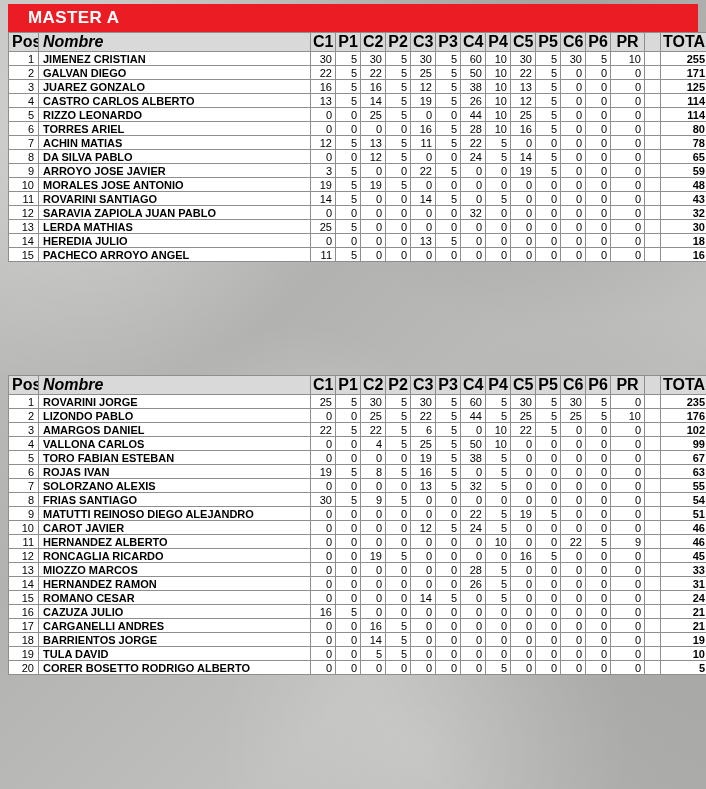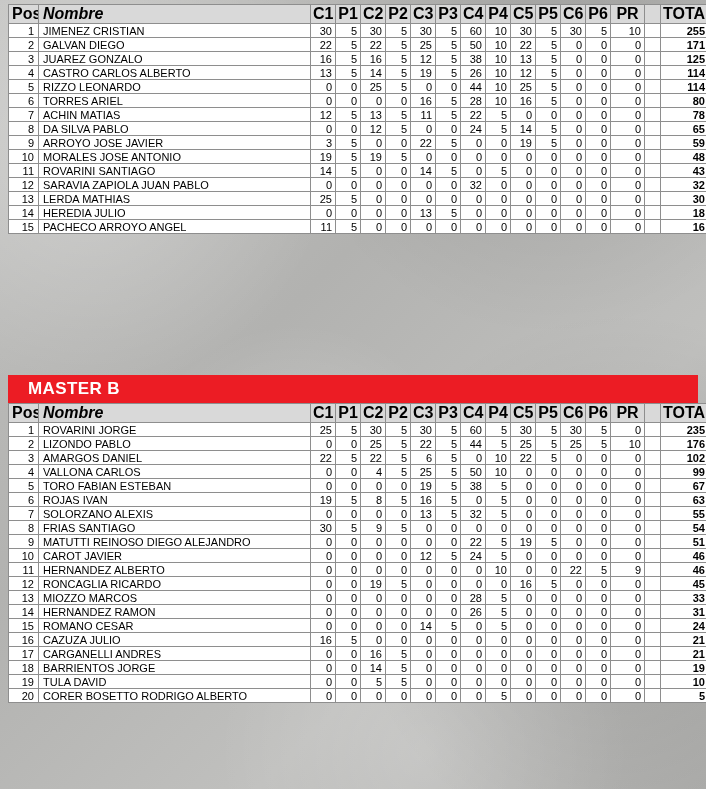--- a/index.html
+++ b/index.html
@@ -85,21 +85,21 @@
 
   td.pos {
     text-align: right;
     padding-right: 4px;
     font-size: 11px;
     width: 28px;
   }
   td.name {
     text-align: left;
     padding-left: 4px;
-    font-weight: normal;
+    font-weight: bold;
     font-size: 11px;
   }
   td.num {
     text-align: right;
     padding-right: 3px;
   }
   td.total {
     text-align: right;
     padding-right: 5px;
     font-weight: bold;
@@ -113,20 +113,23 @@
 
   td.gap { border-top: 1px solid #8e8e8e; border-bottom: 1px solid #8e8e8e; border-left: 1px solid #8e8e8e; border-right: 1px solid #8e8e8e; background:#fff; }
   th.gap { background: #d9d9d9; }
 </style>
 </head>
 <body>
 
 <div class="page">
 
   <div class="section section-a">
+    <div class="title-bar">
+      <span class="title">MASTER A</span>
+    </div>
     <table>
       <colgroup>
         <col class="c-pos">
           <col class="c-name">
         <col class="c-ev">
           <col class="c-ev">
           <col class="c-ev">
           <col class="c-ev">
           <col class="c-ev">
           <col class="c-ev">
@@ -445,23 +448,20 @@
             <td class="num">0</td>
             <td class="num">0</td>
             <td class="gap">&nbsp;</td>
             <td class="total">16</td>
           </tr>
         </tbody>
     </table>
   </div>
 
   <div class="section section-b">
-    <div class="title-bar">
-      <span class="title">MASTER B</span>
-    </div>
     <table>
       <colgroup>
         <col class="c-pos">
           <col class="c-name">
         <col class="c-ev">
           <col class="c-ev">
           <col class="c-ev">
           <col class="c-ev">
           <col class="c-ev">
           <col class="c-ev">

